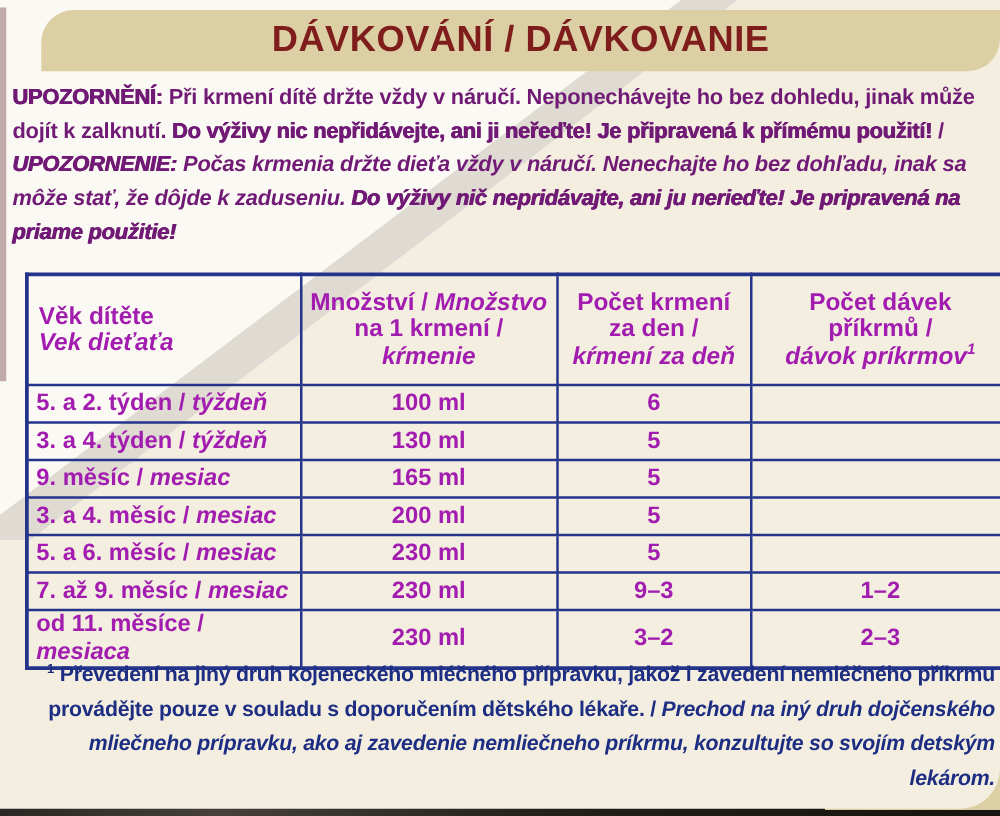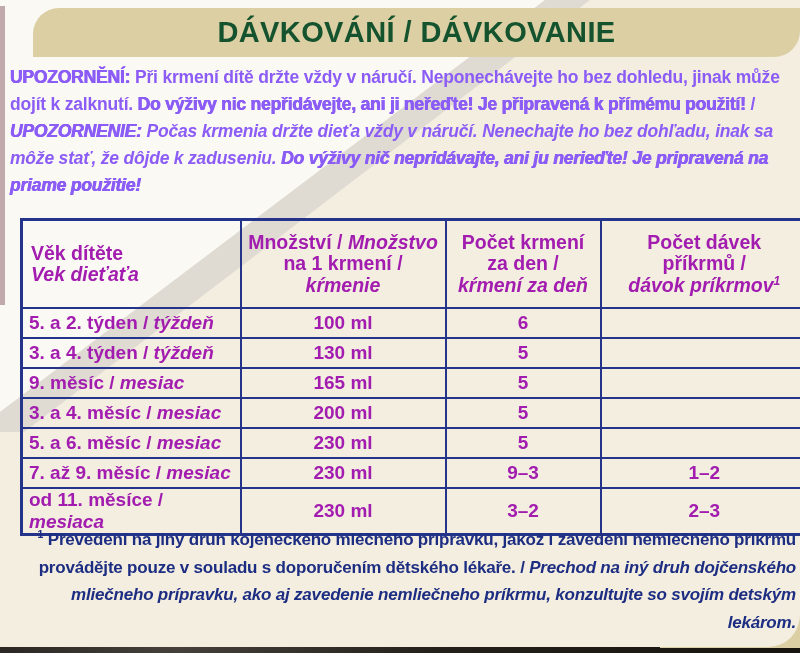--- a/index.html
+++ b/index.html
@@ -17,24 +17,24 @@
   .maroon-strip { position:absolute; left:0; top:6px; width:5px; height:299px; background:#5d2023; }
   .gloss-white { position:absolute; inset:0; background:rgba(255,255,255,.62);
     clip-path:polygon(0 0, 545px 0, 0 412px); pointer-events:none; }
   .gloss-band { position:absolute; inset:0; background:rgba(203,200,198,.5);
     clip-path:polygon(545px 0, 590px 0, 24px 432px, 0 432px, 0 412px); pointer-events:none; }
   .header-bar {
     position:absolute; left:33px; right:0; top:8px; height:49px;
     background:#dbcfa3; border-radius:26px 0 26px 0;
     display:flex; align-items:center; justify-content:center;
   }
-  .header-title { color:#14532d; font-size:29px; font-weight:bold; letter-spacing:.4px; }
+  .header-title { color:#7f1d1d; font-size:29px; font-weight:bold; letter-spacing:.4px; }
   .warning {
     position:absolute; left:10px; top:64px; width:786px;
-    color:#8b5cf6; font-size:17.5px; line-height:27px; font-weight:700; letter-spacing:-0.2px;
+    color:#701a75; font-size:17.5px; line-height:27px; font-weight:700; letter-spacing:-0.2px;
   }
   .hv { text-shadow:.35px 0 0 currentColor, -.35px 0 0 currentColor; }
   .sk { font-style:italic; }
   .dose-table {
     position:absolute; left:20px; top:218px; width:787px; height:300px;
     border-collapse:collapse; color:#a21caf; table-layout:fixed;
   }
   .dose-table { border:3px solid #24348a; }
   .dose-table th, .dose-table td { border:2.4px solid #24348a; padding:0; }
   .dose-table th {

